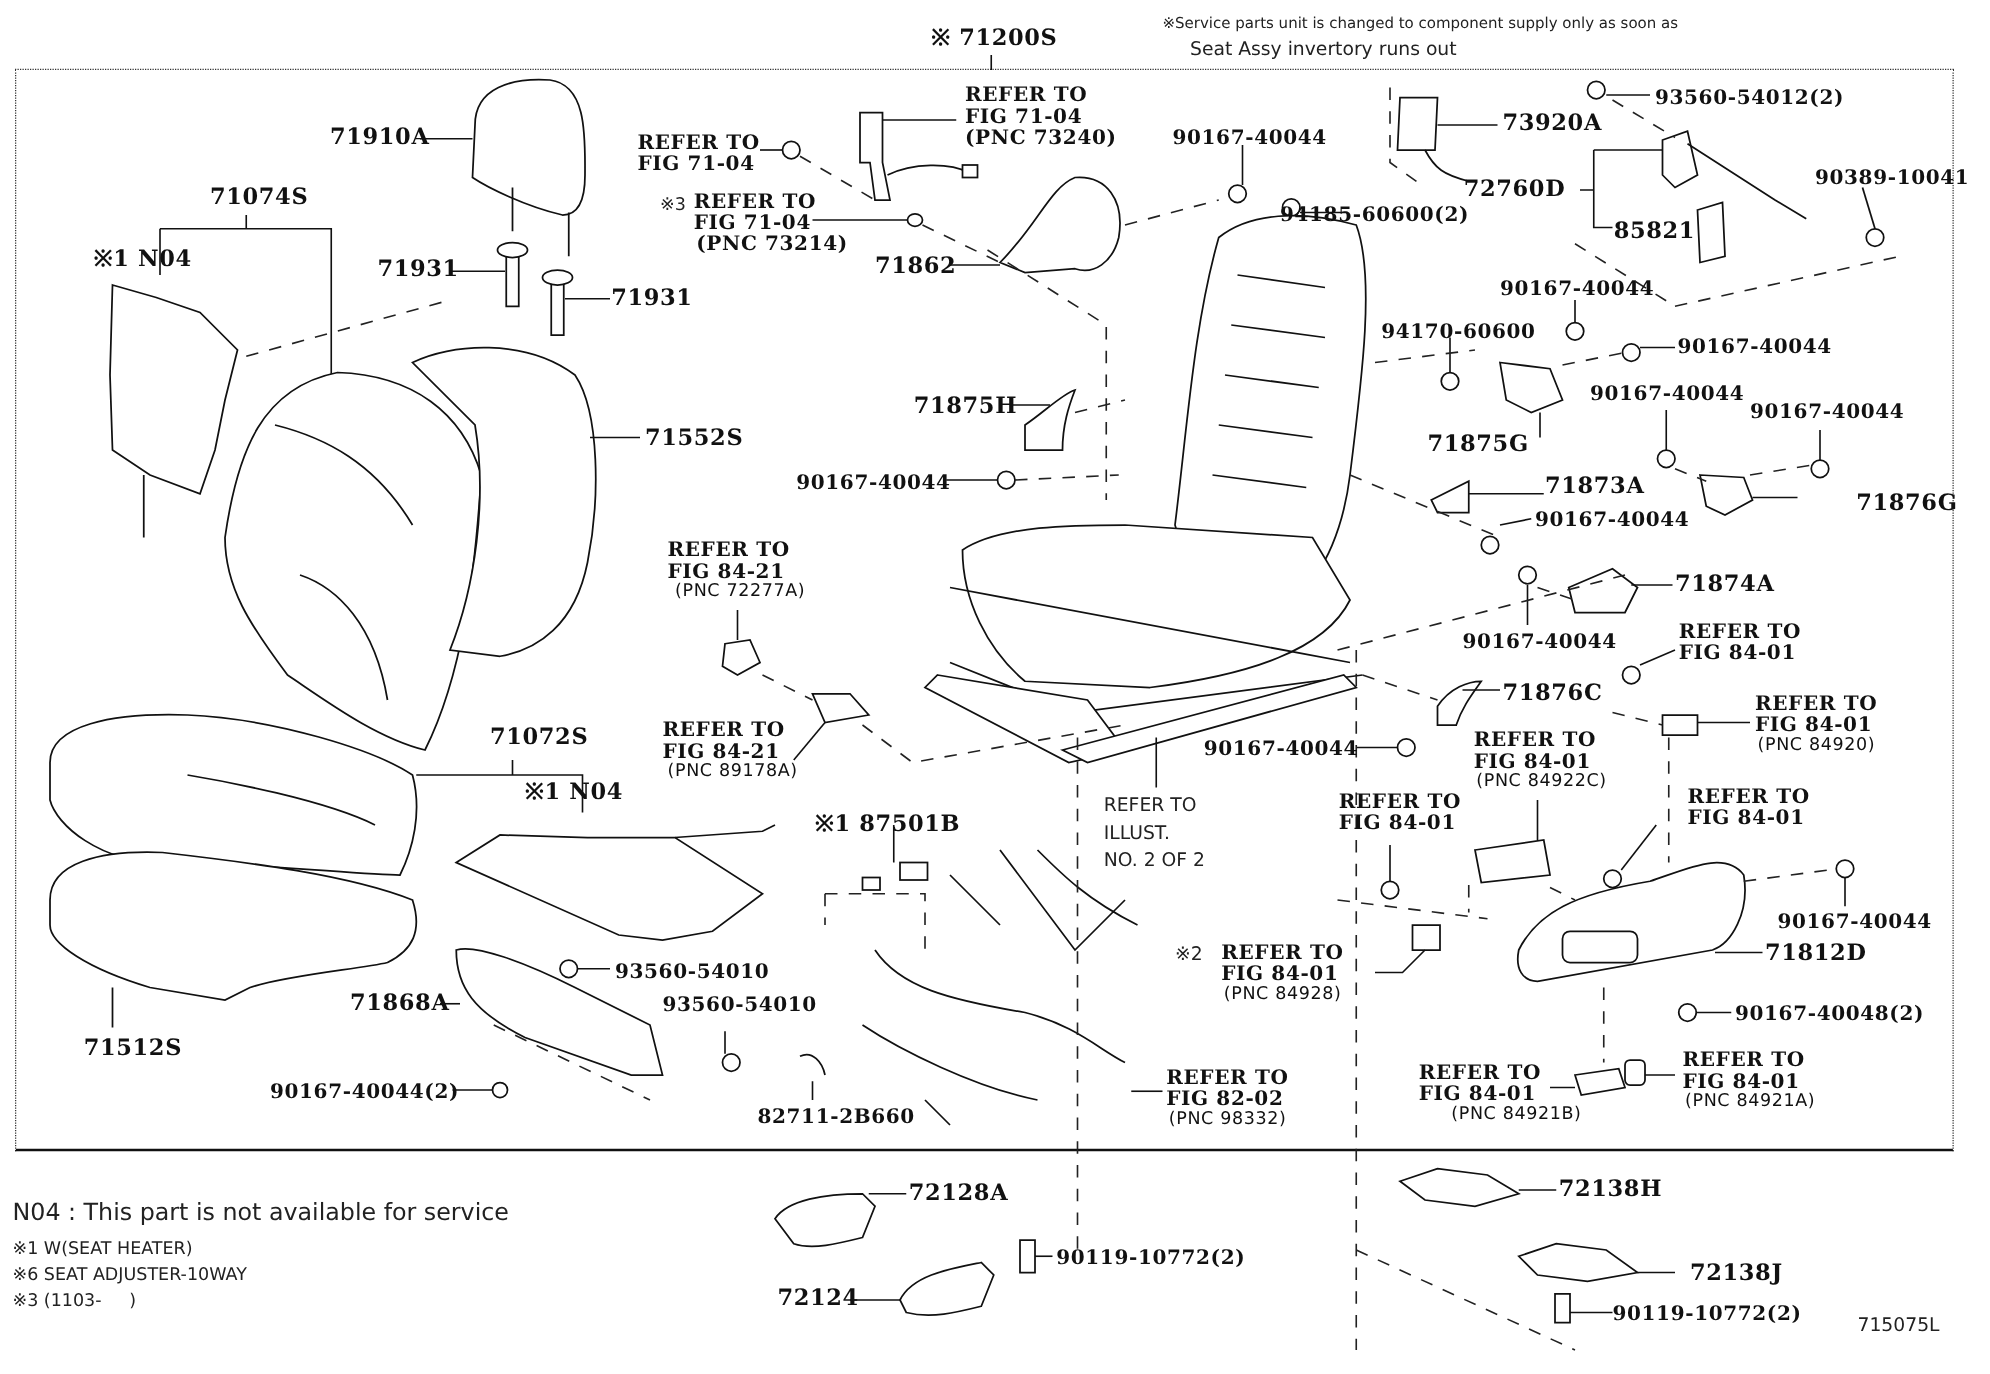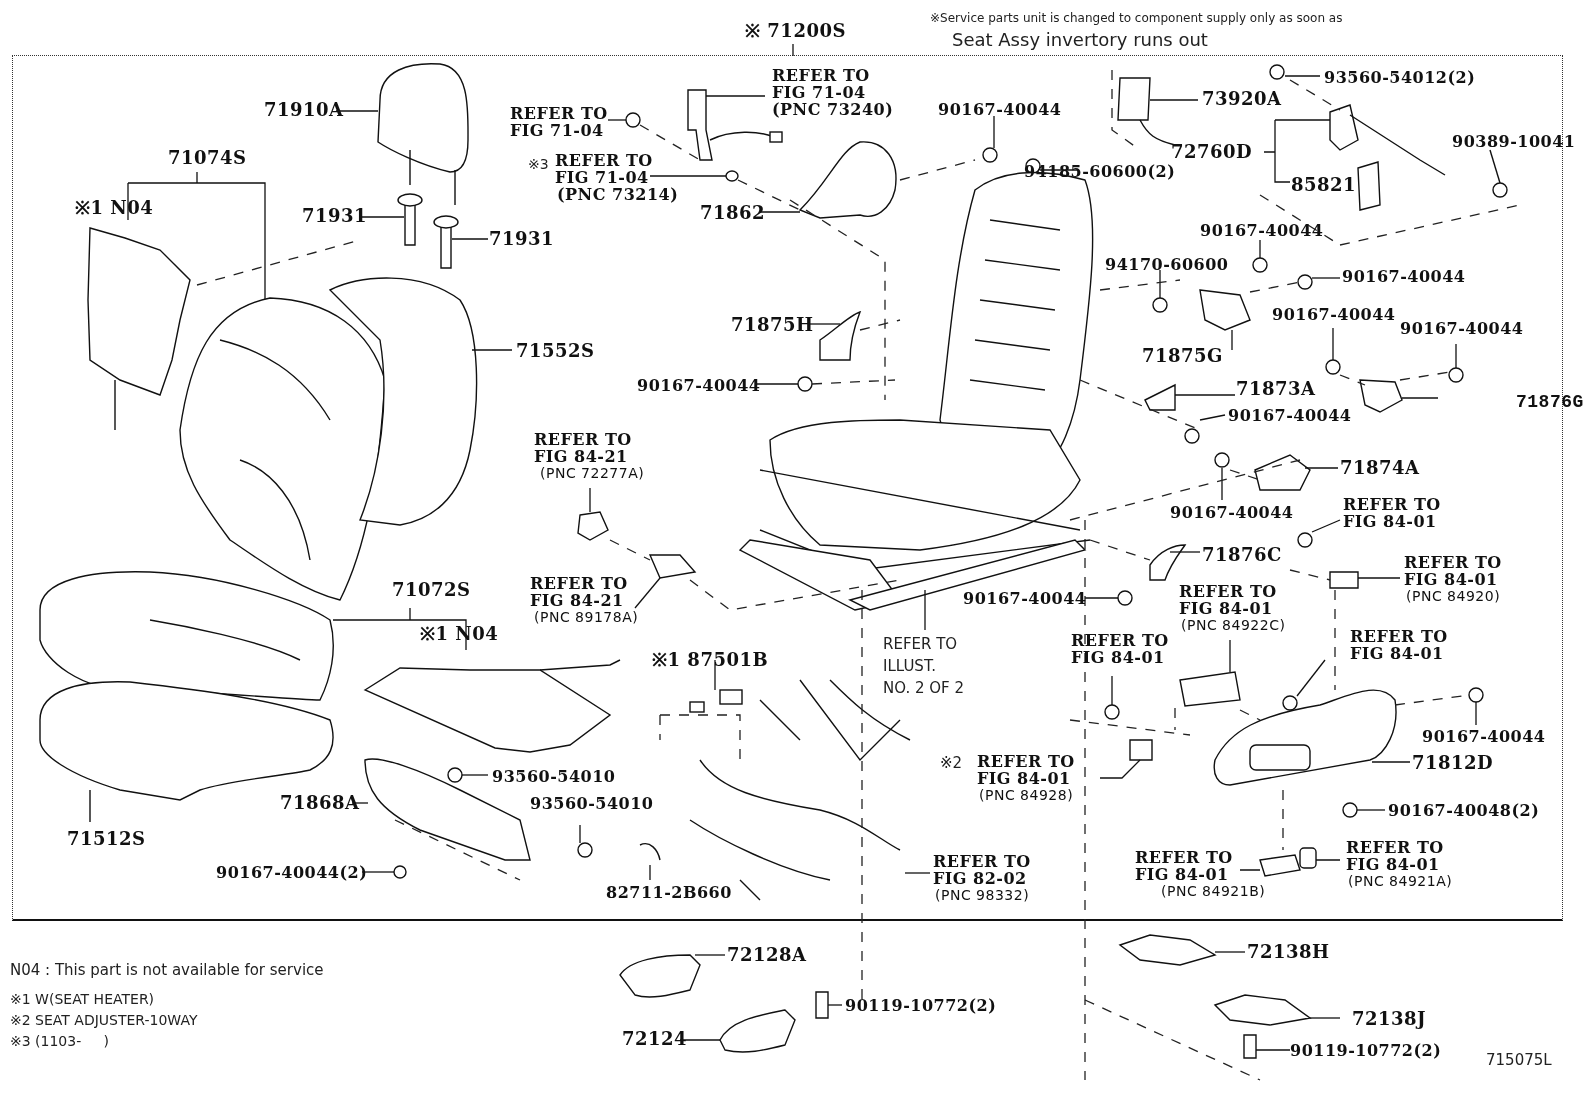--- a/index.html
+++ b/index.html
@@ -229,21 +229,21 @@
   <path class="l" d="M1215 952 H1245"></path>
   <path class="w" d="M1215 1005 L1245 995 L1285 1000 L1310 1018 L1270 1025 L1230 1020 Z"></path>
   <path class="l" d="M1310 1018 H1340"></path>
   <path class="w" d="M1244 1035 H1256 V1058 H1244 Z"></path>
   <path class="l" d="M1256 1050 H1290"></path>
   <path class="d" d="M1085 1000 L1260 1080"></path>
 </svg>
 
 <div class="lbl big" style="left:745px;top:22px;">※ 71200S</div>
 <div class="note" style="left:930px;top:10px;font-size:12px;">※Service parts unit is changed to component supply only as soon as</div>
-<div class="note" style="left:952px;top:31px;font-size:18px;">Seat Assy invertory runs out</div>
+<div class="note" style="left:952px;top:31px;font-size:15px;">Seat Assy invertory runs out</div>
 
 <div class="lbl big" style="left:264px;top:101px;">71910A</div>
 <div class="lbl big" style="left:168px;top:149px;">71074S</div>
 <div class="lbl big" style="left:75px;top:199px;">※1 N04</div>
 <div class="lbl big" style="left:302px;top:207px;">71931</div>
 <div class="lbl big" style="left:489px;top:230px;">71931</div>
 <div class="lbl big" style="left:516px;top:342px;">71552S</div>
 <div class="lbl big" style="left:392px;top:581px;">71072S</div>
 <div class="lbl big" style="left:420px;top:625px;">※1 N04</div>
 <div class="lbl big" style="left:67px;top:830px;">71512S</div>
@@ -262,21 +262,21 @@
 <div class="lbl big" style="left:1171px;top:143px;">72760D</div>
 <div class="lbl big" style="left:1291px;top:176px;">85821</div>
 <div class="lbl" style="left:1324px;top:69px;">93560-54012(2)</div>
 <div class="lbl" style="left:1452px;top:133px;">90389-10041</div>
 <div class="lbl" style="left:1105px;top:256px;">94170-60600</div>
 <div class="lbl" style="left:1200px;top:222px;">90167-40044</div>
 <div class="lbl" style="left:1342px;top:268px;">90167-40044</div>
 <div class="lbl big" style="left:1142px;top:347px;">71875G</div>
 <div class="lbl" style="left:1272px;top:306px;">90167-40044</div>
 <div class="lbl" style="left:1400px;top:320px;">90167-40044</div>
-<div class="lbl big" style="left:1516px;top:394px;font-family:Liberation Mono, monospace;">71876G</div>
+<div class="lbl big" style="left:1485px;top:394px;">71876G</div>
 <div class="lbl big" style="left:1236px;top:380px;">71873A</div>
 <div class="lbl" style="left:1228px;top:407px;">90167-40044</div>
 <div class="lbl big" style="left:1340px;top:459px;">71874A</div>
 <div class="lbl" style="left:1170px;top:504px;">90167-40044</div>
 <div class="lbl big" style="left:1202px;top:546px;">71876C</div>
 <div class="lbl" style="left:963px;top:590px;">90167-40044</div>
 <div class="lbl big" style="left:1412px;top:754px;">71812D</div>
 <div class="lbl" style="left:1422px;top:728px;">90167-40044</div>
 <div class="lbl" style="left:1388px;top:802px;">90167-40048(2)</div>
 <div class="lbl big" style="left:727px;top:946px;">72128A</div>
@@ -357,18 +357,18 @@
   <div class="lbl" style="position:relative;">REFER TO</div>
   <div class="lbl" style="position:relative;">FIG 84-01</div>
   <div class="lbl pnc" style="position:relative;left:16px;margin-left:10px;">(PNC 84921B)</div>
 </div>
 <div style="position:absolute;left:1346px;top:839px;">
   <div class="lbl" style="position:relative;">REFER TO</div>
   <div class="lbl" style="position:relative;">FIG 84-01</div>
   <div class="lbl pnc" style="position:relative;left:2px;">(PNC 84921A)</div>
 </div>
 
-<div class="note" style="left:10px;top:962px;font-size:15px;">N04 : This part is not available for service</div>
+<div class="note" style="left:10px;top:962px;font-size:19px;">N04 : This part is not available for service</div>
 <div class="note" style="left:10px;top:991px;">※1 W(SEAT HEATER)</div>
-<div class="note" style="left:10px;top:1012px;">※2 SEAT ADJUSTER-10WAY</div>
+<div class="note" style="left:10px;top:1012px;">※6 SEAT ADJUSTER-10WAY</div>
 <div class="note" style="left:10px;top:1033px;">※3 (1103-     )</div>
 
 <div class="note" style="left:1486px;top:1052px;font-size:15px;">715075L</div>
 
 </body></html>

